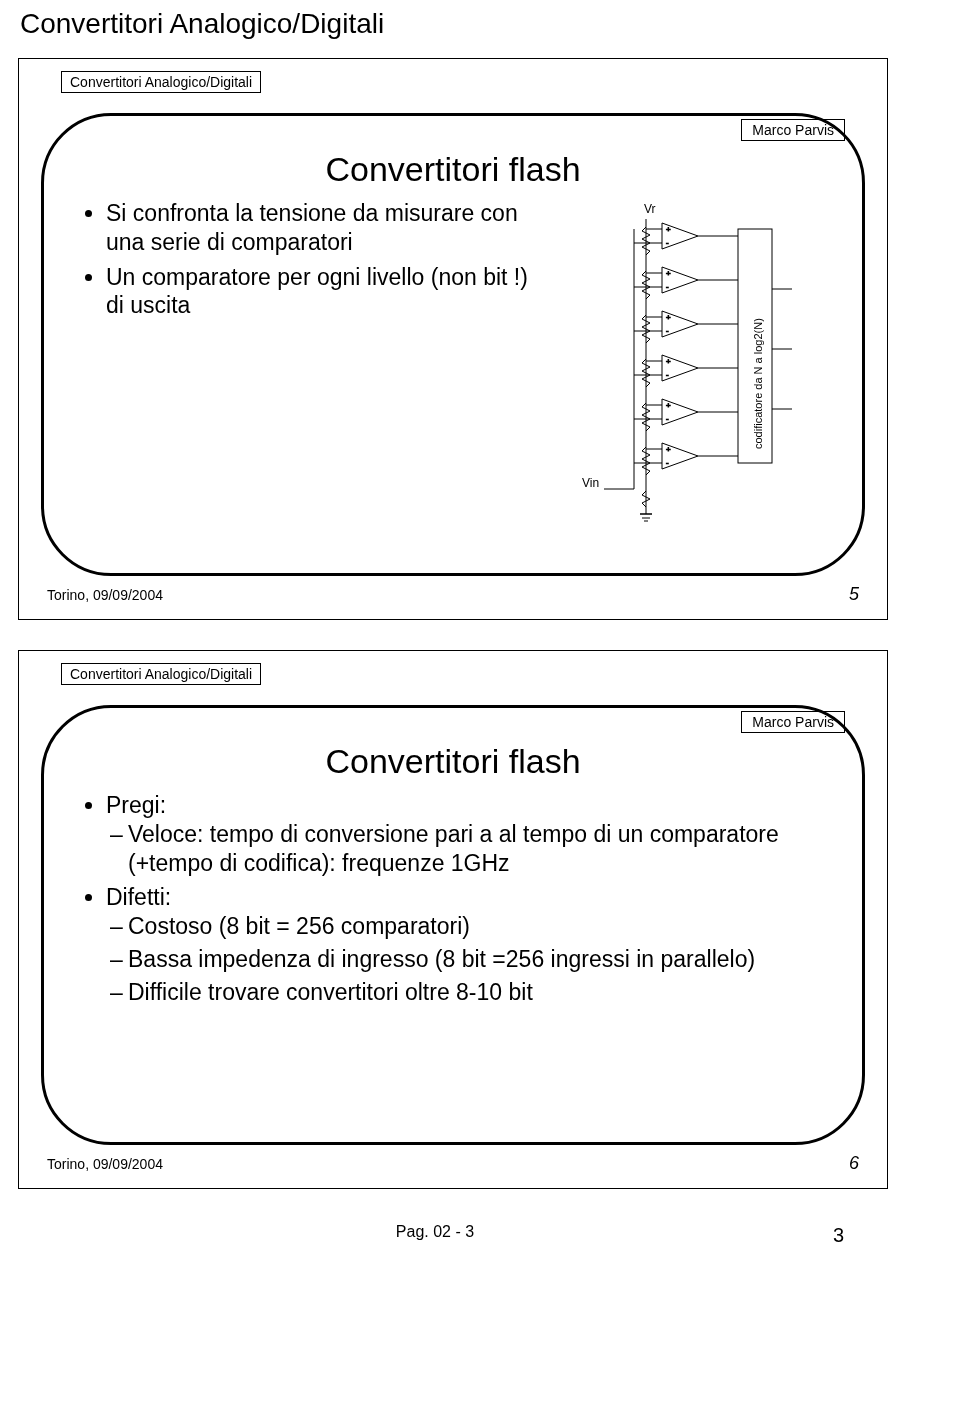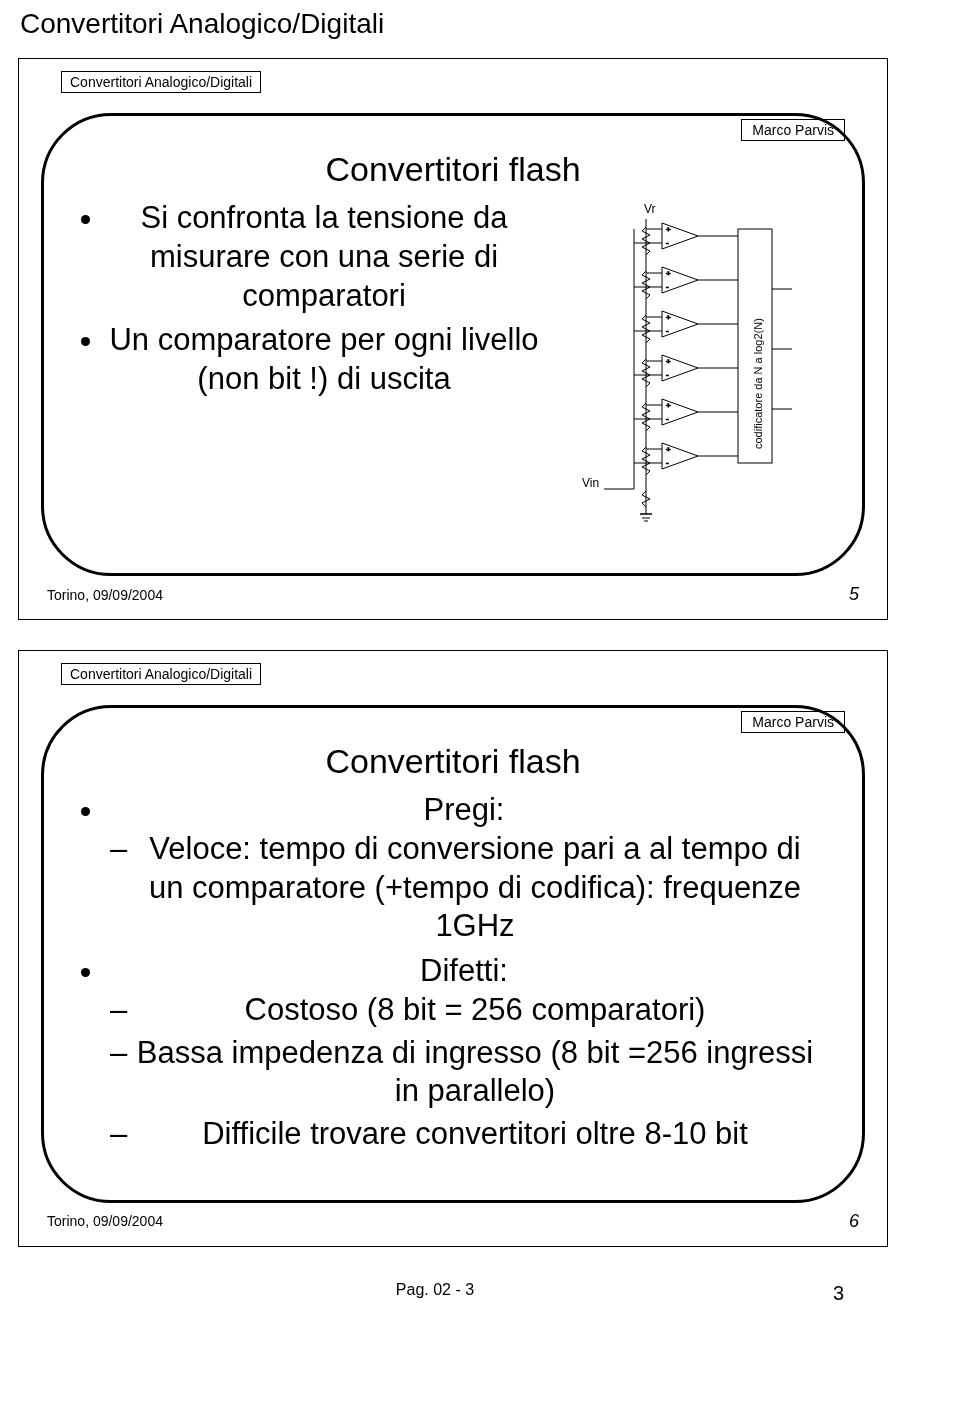--- a/index.html
+++ b/index.html
@@ -64,23 +64,22 @@
     font-weight: normal;
     text-align: center;
     margin: 4px 0 10px 0;
   }
   .content-row {
     display: flex;
     gap: 20px;
   }
   .bullets {
     flex: 1;
-    font-size: 31px;
+    font-size: 23px;
     line-height: 1.25;
-    text-align: center;
   }
   .bullets ul {
     margin: 0;
     padding-left: 22px;
   }
   .bullets li { margin-bottom: 6px; }
   .sub {
     list-style: none;
     padding-left: 28px;
     margin: 4px 0 8px 0;

